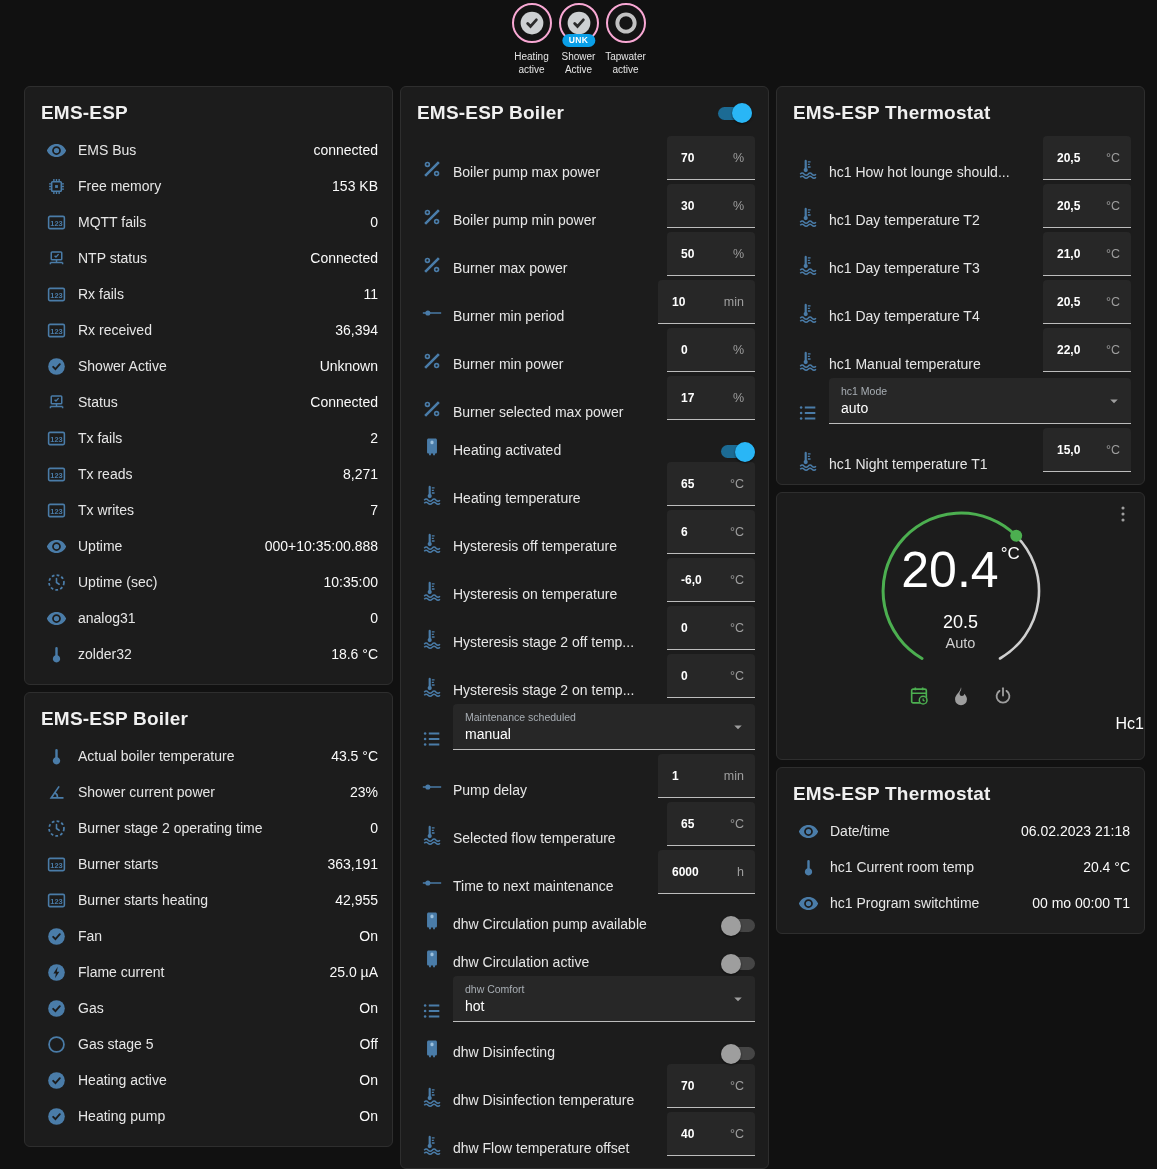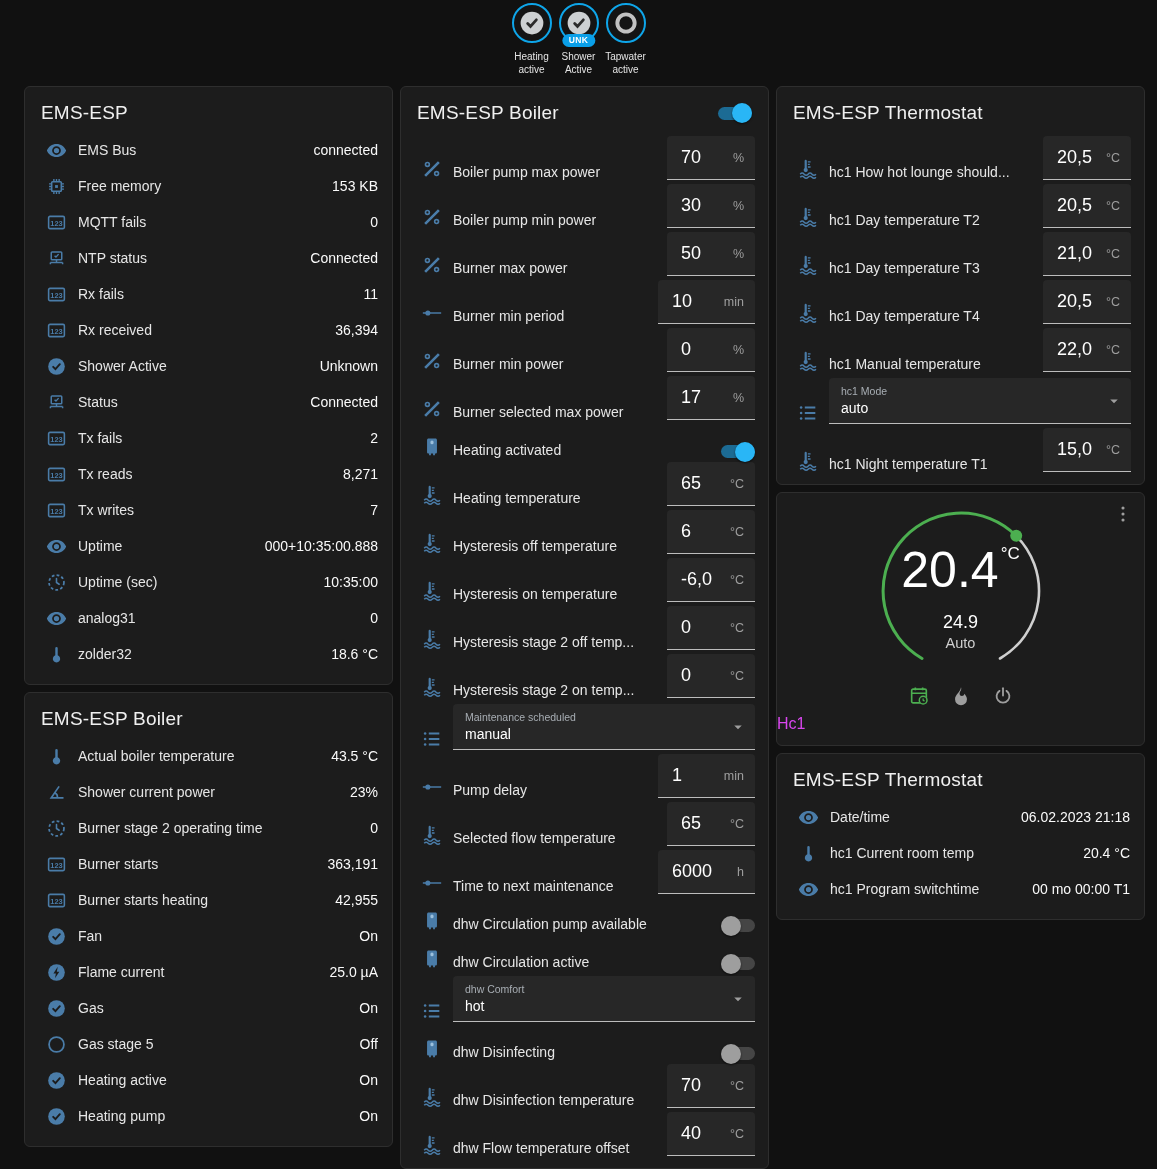--- a/index.html
+++ b/index.html
@@ -7,80 +7,80 @@
     --icon:#4a7ca8; --txt:#ececec; --txt2:#9e9e9e;
     --accent:#29b6f6; --track-on:#1c6b94; --track-off:#454545; --knob-off:#9e9e9e;
     --green:#4caf50; --input:#272727; --input-line:#bdbdbd;
   }
   *{box-sizing:border-box;margin:0;padding:0}
   body{width:1157px;height:1169px;overflow:hidden;background:var(--bg);
        font-family:"Liberation Sans",sans-serif;color:var(--txt);}
   
   .topbar{height:86px;display:flex;justify-content:center;align-items:flex-start;padding-top:3px;gap:1px}
   .badge{width:46px;text-align:center}
-  .badge-circle{width:40px;height:40px;border-radius:50%;border:2px solid #0ea5e9;background:#141414;
+  .badge-circle{width:40px;height:40px;border-radius:50%;border:2px solid #f9a8d4;background:#141414;
     margin:0 auto;display:flex;align-items:center;justify-content:center;position:relative}
   .badge-circle .icon{width:26px;height:26px;color:#cdd0d2}
   .badge-pill{position:absolute;bottom:-6px;left:50%;transform:translateX(-50%);
     background:#0a9fe8;color:#fff;font-size:8.5px;font-weight:700;letter-spacing:.3px;
     padding:2.5px 7px;border-radius:9px;line-height:1}
   .badge-label{margin-top:7px;font-size:10px;line-height:1.3;color:#e4e4e4}
   
   .columns{display:flex;gap:7px;padding:0 13px 0 24px;align-items:flex-start}
   .col{width:369px;flex:none;display:flex;flex-direction:column;gap:7px}
   .card{background:var(--card);border:1px solid var(--card-border);border-radius:6px;
     padding-bottom:12px;overflow:hidden}
   .card-head{display:flex;align-items:center;justify-content:space-between;padding:15px 16px 8px}
-  .card-title{font-size:19px;font-weight:400;color:#f0f0f0;letter-spacing:.2px}
+  .card-title{font-size:19px;font-weight:700;color:#f0f0f0;letter-spacing:.2px}
   
   .icon{width:22px;height:22px;color:var(--icon);flex:none;display:inline-flex}
   .icon svg{width:100%;height:100%;display:block}
   
   .srow{height:36px;display:flex;align-items:center;padding:0 14px 0 21px}
   .srow .icon{width:21px;height:21px;margin-right:11px}
   .rname{flex:1;font-size:14px;color:#e6e6e6;overflow:hidden;text-overflow:ellipsis;white-space:nowrap;padding-right:6px}
   .rval{font-size:14px;color:#fafafa;white-space:nowrap}
   
   .crow{display:flex;align-items:flex-end;padding:0 13px 0 20px}
   .crow .icon{margin-right:10px}
   .h48{height:48px}.h38{height:38px}.h52{height:52px}
   .numbox{margin-left:auto;width:88px;height:44px;background:var(--input);
     border-bottom:1px solid var(--input-line);border-radius:4px 4px 0 0;
     display:flex;align-items:center;justify-content:space-between;padding:0 11px 0 14px;flex:none}
   .numbox.wide{width:97px}
-  .num-val{font-size:18px;font-weight:400;color:#fff}
+  .num-val{font-size:12px;font-weight:700;color:#fff}
   .num-unit{font-size:12.5px;color:var(--txt2)}
   .selbox{flex:1;height:46px;background:var(--input);border-bottom:1px solid var(--input-line);
     border-radius:4px 4px 0 0;padding:7px 30px 16px 12px;position:relative}
   .sel-lbl{font-size:10.5px;color:#a8aeb4}
   .sel-val{font-size:14px;color:#fff;margin-top:3px}
   .sel-caret{position:absolute;right:8px;top:50%;transform:translateY(-50%);width:18px;height:18px;color:#9e9e9e;display:inline-flex}
   .sel-caret svg{width:100%;height:100%}
   
   .switch{position:relative;width:34px;height:13px;border-radius:7px;background:var(--track-off);
     flex:none;margin-left:auto;cursor:pointer}
   .switch .knob{position:absolute;left:0;top:-3.5px;width:20px;height:20px;border-radius:50%;
     background:var(--knob-off);box-shadow:0 1px 2px rgba(0,0,0,.6)}
   .switch.on{background:var(--track-on)}
   .switch.on .knob{left:auto;right:0;background:var(--accent)}
   .card-head .switch{margin-left:auto}
   
-  .dial-card{position:relative;padding-bottom:12px}
+  .dial-card{position:relative;padding-bottom:26px}
   .menu-dots{position:absolute;top:10px;right:10px;width:22px;height:22px;color:#9e9e9e;display:inline-flex}
   .menu-dots svg{width:100%;height:100%}
   .dial-wrap{position:relative;width:180px;height:168px;margin:10px auto 0}
   .dial-wrap svg.dial{position:absolute;inset:0;width:180px;height:168px}
   .dial-temp{position:absolute;top:42px;width:100%;text-align:center;font-size:50px;font-weight:400;color:#fff;line-height:1}
   .dial-temp sup{font-size:17px;font-weight:400;vertical-align:28px;margin-left:2px;color:#fff}
   .dial-set{position:absolute;top:109px;width:100%;text-align:center;font-size:18px;color:#fff}
   .dial-mode{position:absolute;top:132px;width:100%;text-align:center;font-size:14.5px;color:#cfcfcf}
   .dial-actions{display:flex;justify-content:center;gap:20px;margin-top:14px}
   .dial-actions .icon{width:22px;height:22px;color:#9e9e9e;cursor:pointer}
   .dial-actions .icon.green{color:var(--green)}
-  .dial-zone{text-align:left;font-size:16px;color:#d946ef;margin-top:8px}
+  .dial-zone{text-align:right;font-size:16px;color:#ffffff;margin-top:8px}
 </style>
 </head>
 <body>
 
 <div class="topbar">
   <div class="badge">
     <div class="badge-circle">
       <span class="icon">
           <svg viewBox="0 0 24 24" xmlns="http://www.w3.org/2000/svg">
             <circle cx="12" cy="12" r="10.5" fill="#cdd0d2"></circle>
@@ -847,21 +847,21 @@
             <circle cx="12" cy="18.5" r="1.7" fill="currentColor"></circle>
           </svg>
         </span>
       <div class="dial-wrap">
         <svg class="dial" viewBox="-90 -88 180 168">
           <path d="M -39 67.5 A 78 78 0 1 1 55.2 -55.2" fill="none" stroke="#4caf50" stroke-width="3" stroke-linecap="round"></path>
           <path d="M 55.2 -55.2 A 78 78 0 0 1 39 67.5" fill="none" stroke="#cfcfcf" stroke-width="2.6" stroke-linecap="round"></path>
           <circle cx="55.2" cy="-55.2" r="6" fill="#4caf50"></circle>
         </svg>
         <div class="dial-temp"><span>20.4</span><sup>°C</sup></div>
-        <div class="dial-set">24.9</div>
+        <div class="dial-set">20.5</div>
         <div class="dial-mode">Auto</div>
       </div>
       <div class="dial-actions">
         <span class="icon green">
             <svg viewBox="0 0 24 24" xmlns="http://www.w3.org/2000/svg">
               <rect x="4" y="4.5" width="16" height="15" rx="1.5" fill="none" stroke="currentColor" stroke-width="1.8"></rect>
               <path d="M4 9h16" stroke="currentColor" stroke-width="1.8"></path>
               <path d="M8 2.8v3M16 2.8v3" stroke="currentColor" stroke-width="1.8"></path>
               <circle cx="16.5" cy="16.5" r="4.2" fill="#1c1c1c" stroke="currentColor" stroke-width="1.6"></circle>
               <path d="M16.5 14.6v2l1.5 1" stroke="currentColor" stroke-width="1.4" fill="none"></path>

